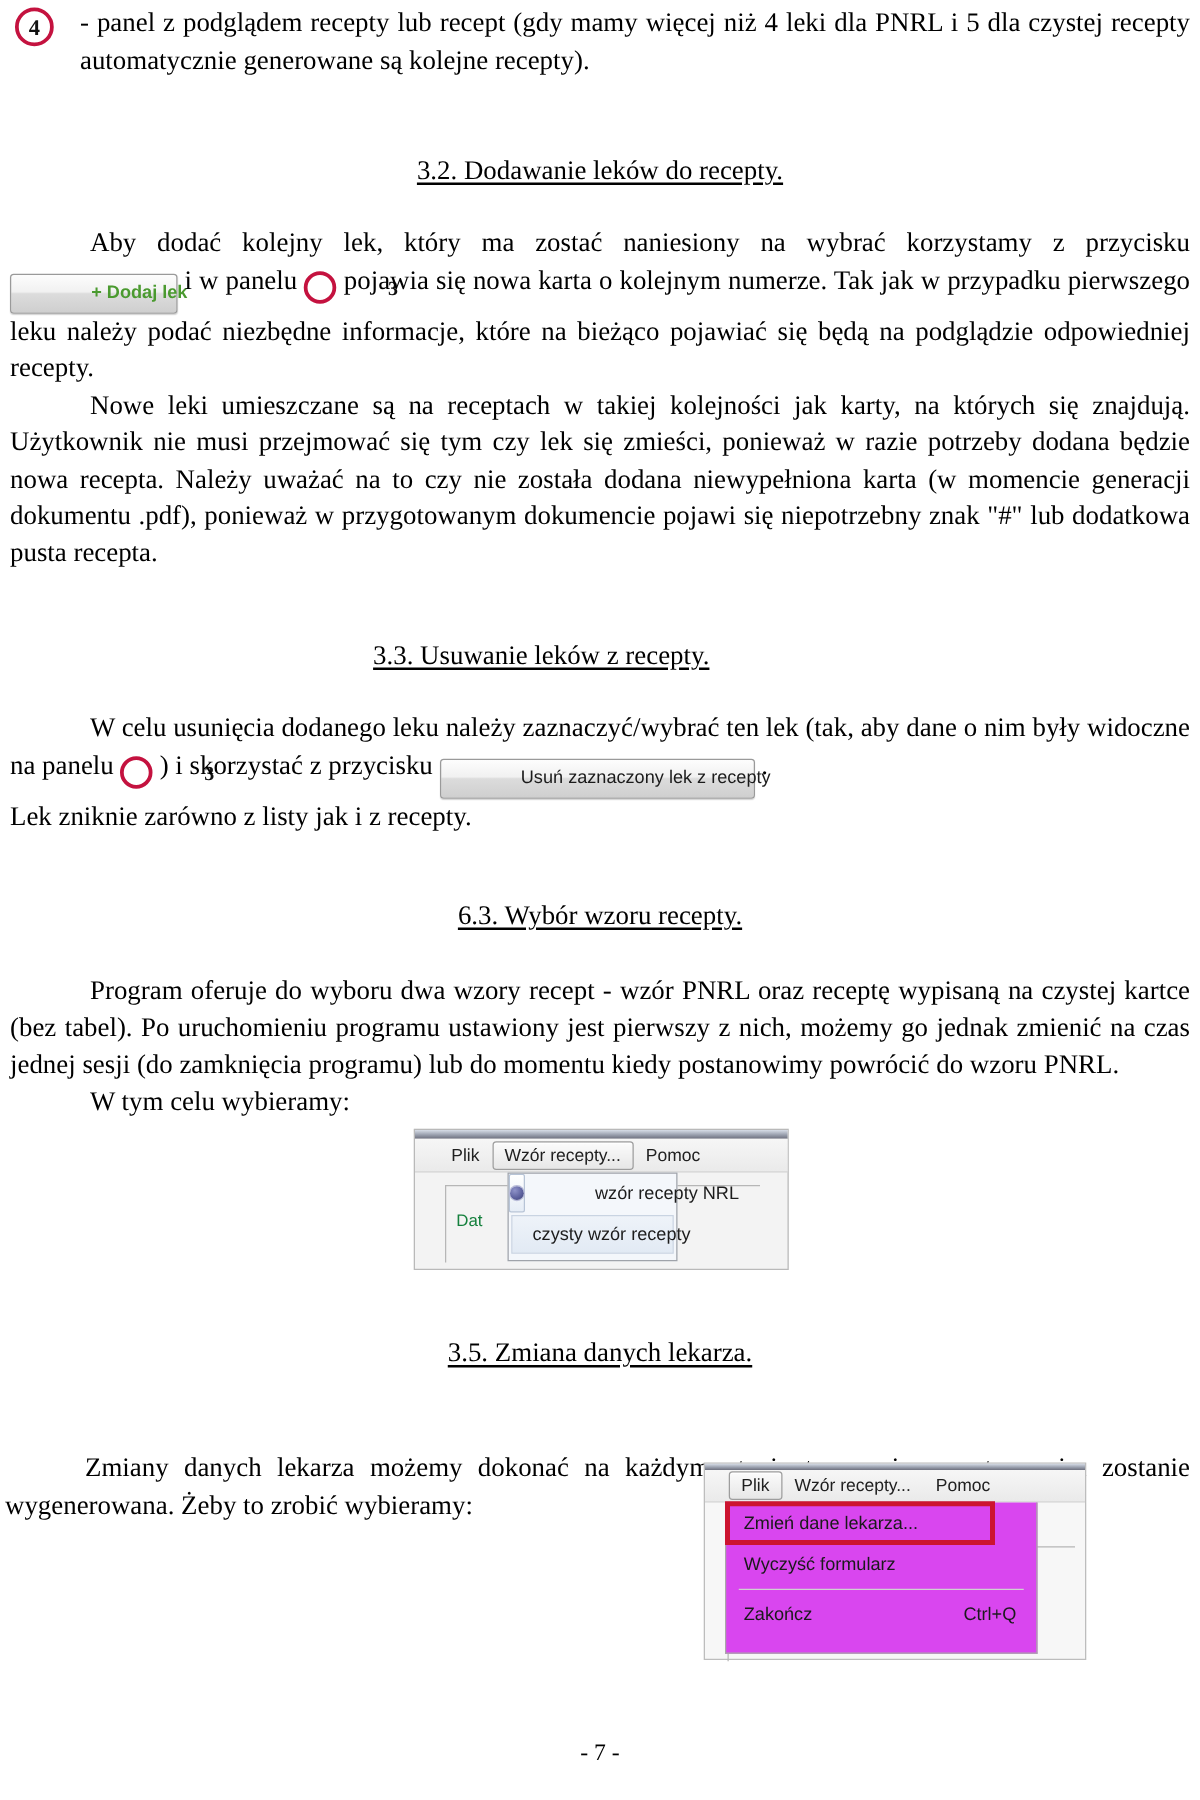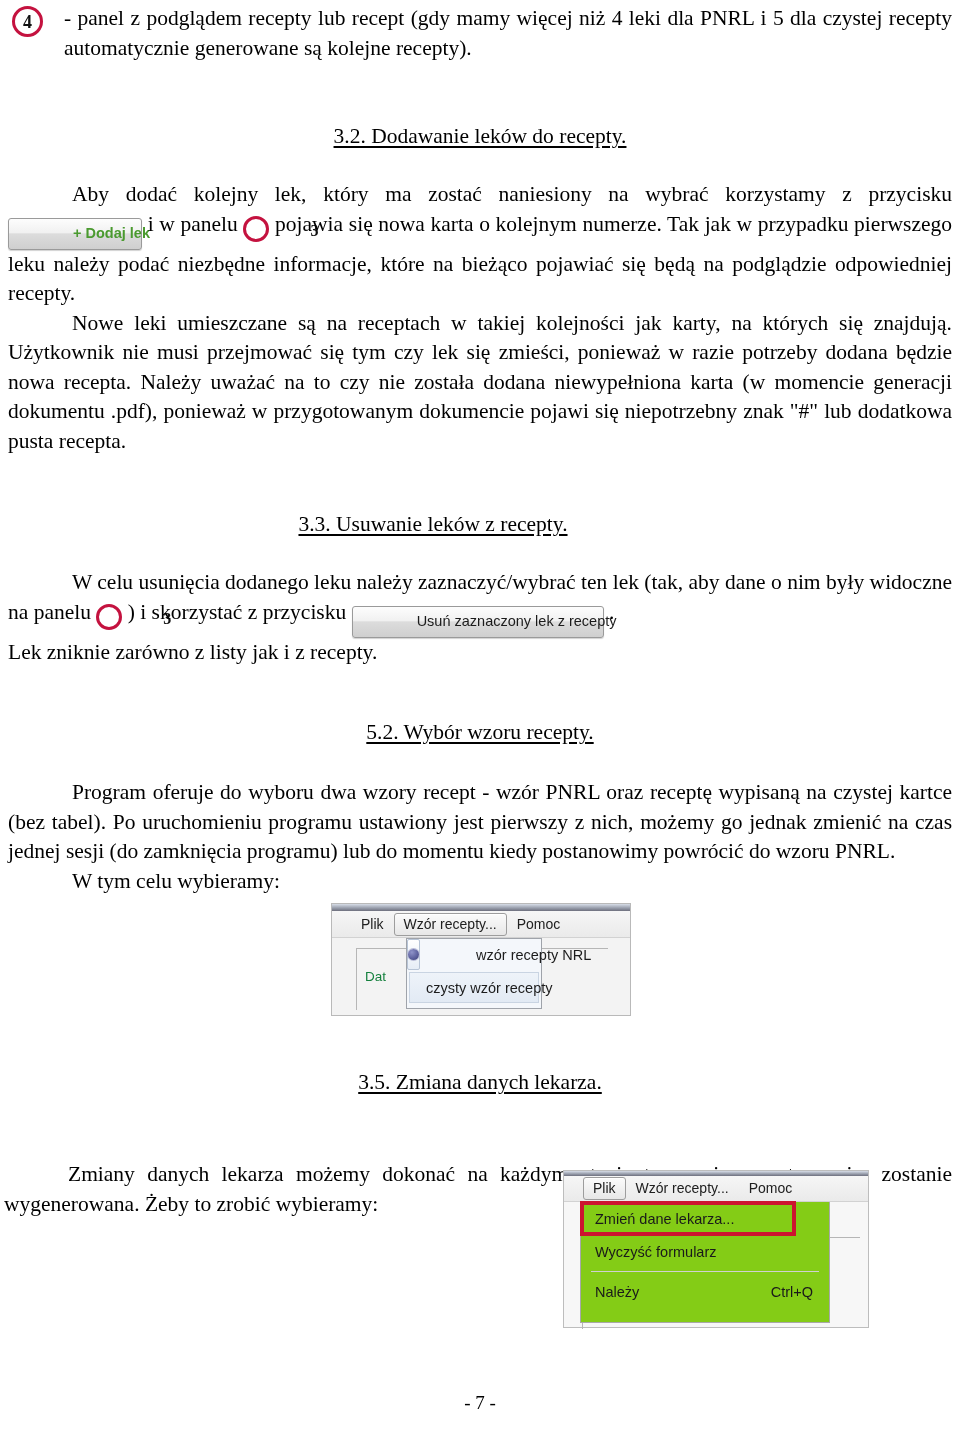--- a/index.html
+++ b/index.html
@@ -174,21 +174,21 @@
   .dat-label{
     position:absolute;
     font-family:Liberation Sans, sans-serif;
     font-size:13.5px;
     color:#15803d;
   }
 
   
   .popup2{
     position:absolute;
-    background:#84cc16;
+    background:#d946ef;
     border:1px solid #a8a8a8;
     border-top:none;
     box-sizing:border-box;
   }
   .popup2 .prow{
     height:33px;
     display:flex;
     align-items:center;
     font-family:"Liberation Sans","DejaVu Sans",sans-serif;
     font-size:14.5px;
@@ -258,21 +258,21 @@
       <span>W celu usunięcia dodanego leku należy zaznaczyć/wybrać ten lek (tak, aby dane o nim były widoczne na panelu</span>
       <span class="circle-num">3</span>
       <span>) i skorzystać z przycisku</span>
       <span class="ui-btn btn-usun">Usuń zaznaczony lek z recepty</span>
       <span>.</span>
     </p>
     <p class="para" style="margin-top:0;">Lek zniknie zarówno z listy jak i z recepty.</p>
   </div>
 
   <div style="position:absolute;left:0;top:718px;width:960px;">
-    <p class="heading"><span>5.2. Wybór wzoru recepty.</span></p>
+    <p class="heading"><span>6.3. Wybór wzoru recepty.</span></p>
   </div>
 
   <div style="position:absolute;left:8px;top:778px;width:944px;">
     <p class="para indent">Program oferuje do wyboru dwa wzory recept - wzór PNRL oraz receptę wypisaną na czystej kartce (bez tabel). Po uruchomieniu programu ustawiony jest pierwszy z nich, możemy go jednak zmienić na czas jednej sesji (do zamknięcia programu) lub do momentu kiedy postanowimy powrócić do wzoru PNRL.</p>
     <p class="para" style="margin-top:0;padding-left:64px;">W tym celu wybieramy:</p>
   </div>
 
   <div class="shot" style="left:331px;top:903px;width:300px;height:113px;border:1px solid #b9b9b9;">
     <div class="titlebar"></div>
 
@@ -322,21 +322,21 @@
 
     <div class="popup2" style="left:16px;top:31px;width:250px;height:121px;">
       <div class="prow">
         <span>Zmień dane lekarza...</span>
       </div>
       <div class="prow">
         <span>Wyczyść formularz</span>
       </div>
       <div class="sep"></div>
       <div class="prow">
-        <span>Należy</span>
+        <span>Zakończ</span>
         <span class="accel">Ctrl+Q</span>
       </div>
       <div class="redbox" style="left:-1px;top:-1px;width:216px;height:35px;"></div>
     </div>
   </div>
 
   <div class="footer" style="top:1392px;">
     <span>- 7 -</span>
   </div>
 

